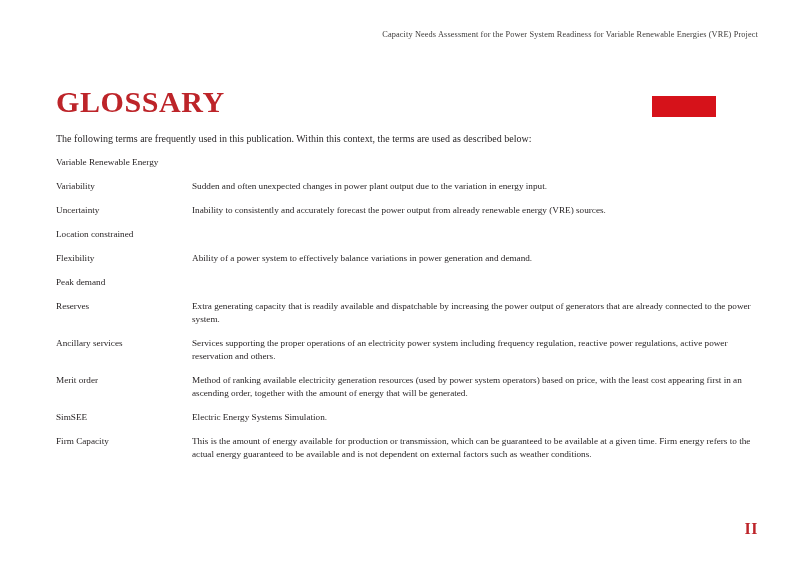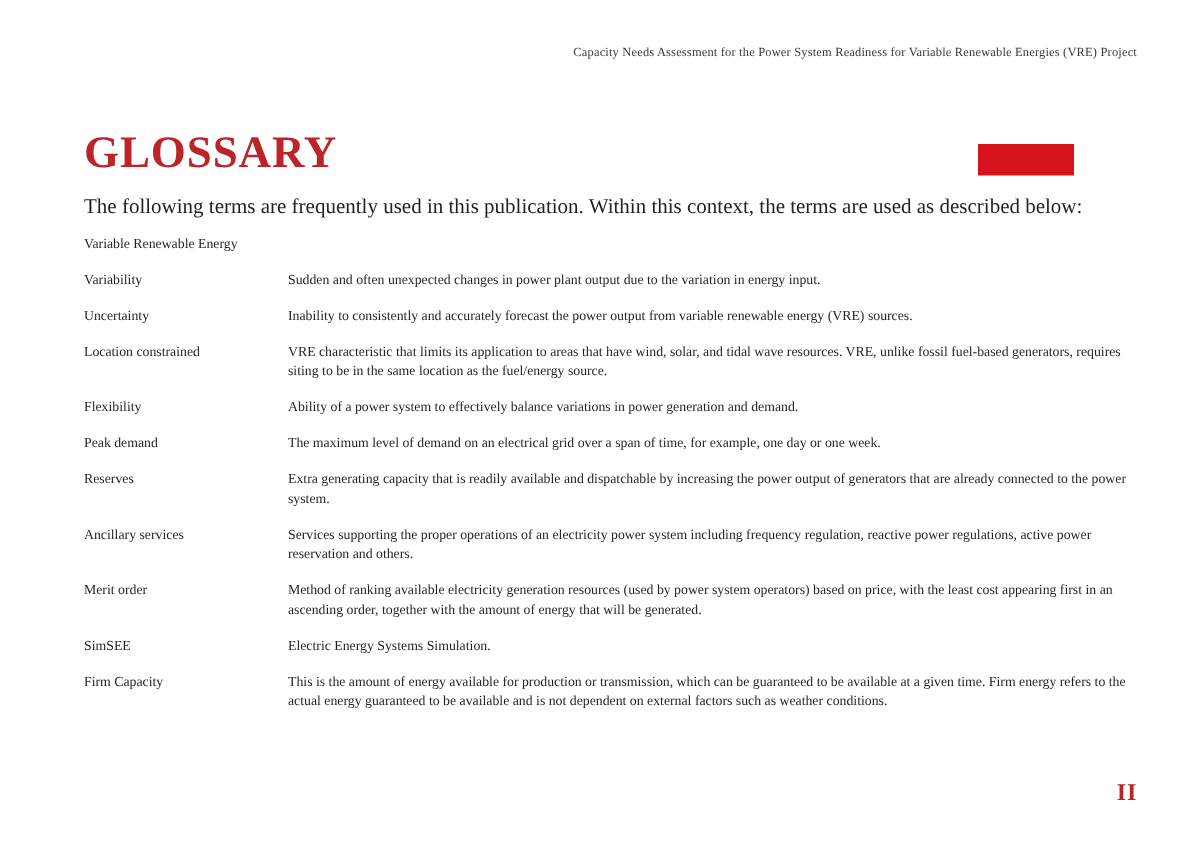--- a/index.html
+++ b/index.html
@@ -62,21 +62,21 @@
     height: 21px;
     background: #d6121a;
   }
 
   
   .intro {
     position: absolute;
     top: 132px;
     left: 56px;
     right: 46px;
-    font-size: 14px;
+    font-size: 10px;
     line-height: 13px;
     color: #231f20;
   }
 
   
   .glossary {
     position: absolute;
     top: 156px;
     left: 56px;
     right: 46px;
@@ -134,37 +134,35 @@
       <div class="gl-term">Variable Renewable Energy</div>
     </div>
 
     <div class="gl-row">
       <div class="gl-term">Variability</div>
       <div class="gl-def">Sudden and often unexpected changes in power plant output due to the variation in energy input.</div>
     </div>
 
     <div class="gl-row">
       <div class="gl-term">Uncertainty</div>
-      <div class="gl-def">Inability to consistently and accurately forecast the power output from variable renewable energy (VRE) sources.</div>
+      <div class="gl-def">Inability to consistently and accurately forecast the power output from already renewable energy (VRE) sources.</div>
     </div>
 
     <div class="gl-row">
       <div class="gl-term">Location constrained</div>
-      <div class="gl-def">VRE characteristic that limits its application to areas that have wind, solar, and tidal wave resources. VRE, unlike fossil fuel-based generators, requires siting to be in the same location as the fuel/energy source.</div>
     </div>
 
     <div class="gl-row">
       <div class="gl-term">Flexibility</div>
       <div class="gl-def">Ability of a power system to effectively balance variations in power generation and demand.</div>
     </div>
 
 
     <div class="gl-row">
       <div class="gl-term">Peak demand</div>
-      <div class="gl-def">The maximum level of demand on an electrical grid over a span of time, for example, one day or one week.</div>
     </div>
 
     <div class="gl-row">
       <div class="gl-term">Reserves</div>
       <div class="gl-def">Extra generating capacity that is readily available and dispatchable by increasing the power output of generators that are already connected to the power system.</div>
     </div>
 
     <div class="gl-row">
       <div class="gl-term">Ancillary services</div>
       <div class="gl-def">Services supporting the proper operations of an electricity power system including frequency regulation, reactive power regulations, active power reservation and others.</div>

